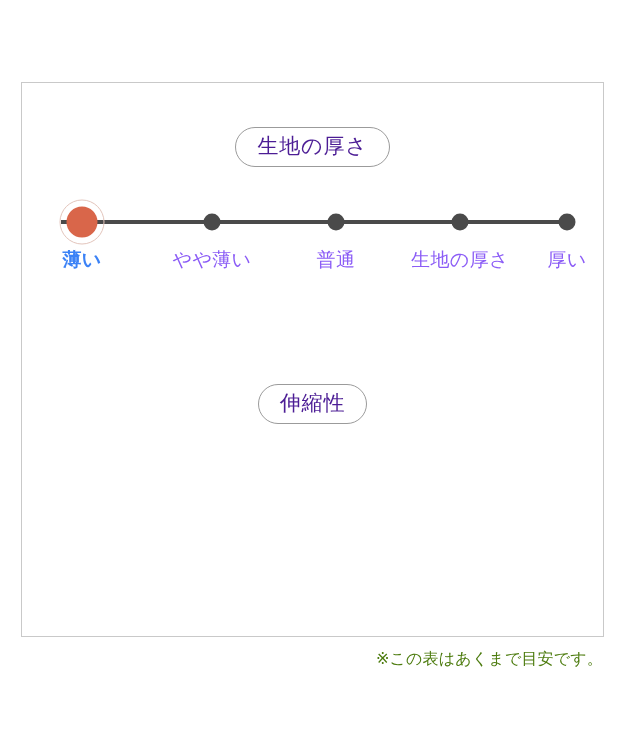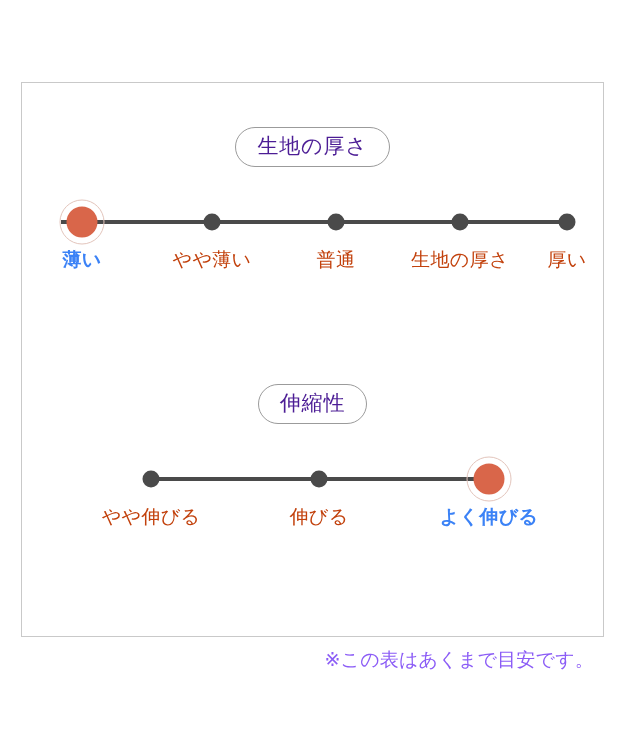--- a/index.html
+++ b/index.html
@@ -107,36 +107,36 @@
   }
 
   .stop-label {
     position: absolute;
     left: 50%;
     top: 45px;
     transform: translateX(-50%);
     font-size: 19px;
     line-height: 1.2;
     white-space: nowrap;
-    color: #c2410c;
+    color: #8b5cf6;
     letter-spacing: 0.02em;
   }
   .stop.active .stop-label {
     font-weight: bold;
     color: #3b82f6;
   }
 
   
   .footnote {
     position: absolute;
-    right: 31px;
+    right: 22px;
     top: 649px;
-    font-size: 19px;
+    font-size: 16px;
     line-height: 1.2;
-    color: #8b5cf6;
+    color: #4d7c0f;
     letter-spacing: 0.01em;
     white-space: nowrap;
   }
 </style>
 </head>
 <body>
 
 <div class="spec-frame">
 
   <div class="section section-thickness">
@@ -173,36 +173,17 @@
         <span class="stop-label">厚い</span>
       </div>
     </div>
   </div>
 
   <div class="section section-stretch">
     <div class="pill-row">
       <span class="pill">伸縮性</span>
     </div>
 
-    <div class="scale scale-stretch">
-      <div class="scale-track"></div>
-
-      <div class="stop" style="left:129px">
-        <span class="dot"></span>
-        <span class="stop-label">やや伸びる</span>
-      </div>
-
-      <div class="stop" style="left:297px">
-        <span class="dot"></span>
-        <span class="stop-label">伸びる</span>
-      </div>
-
-      <div class="stop active" style="left:467px">
-        <span class="halo"></span>
-        <span class="dot"></span>
-        <span class="stop-label">よく伸びる</span>
-      </div>
-    </div>
   </div>
 
 </div>
 
 <div class="footnote">※この表はあくまで目安です。</div>
 
 </body></html>

